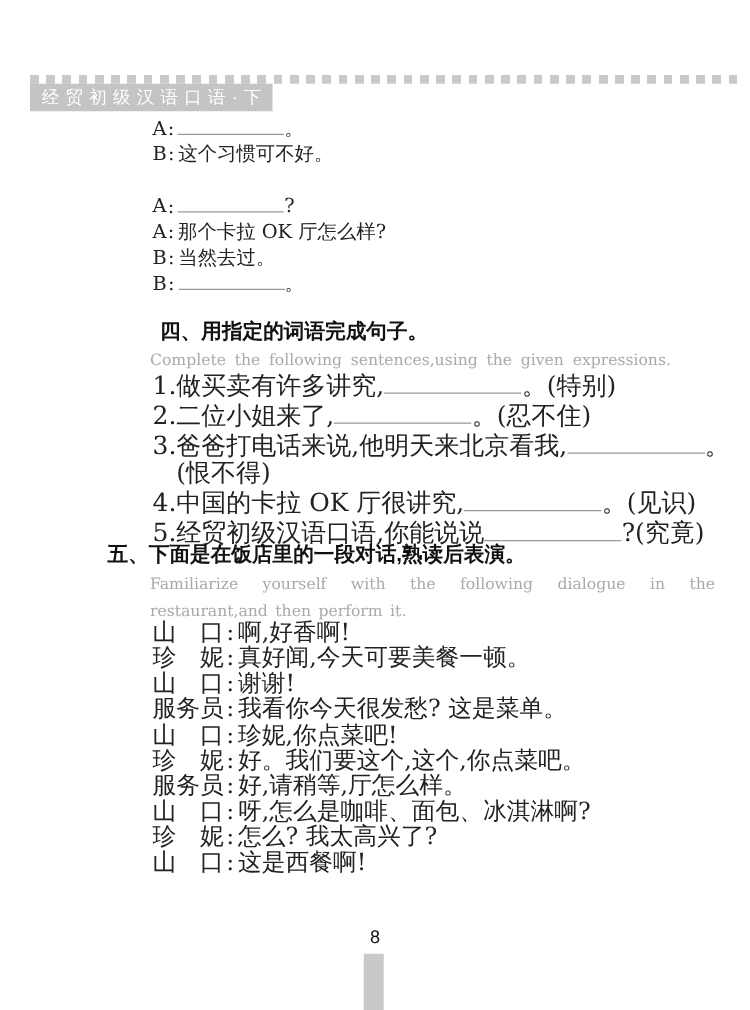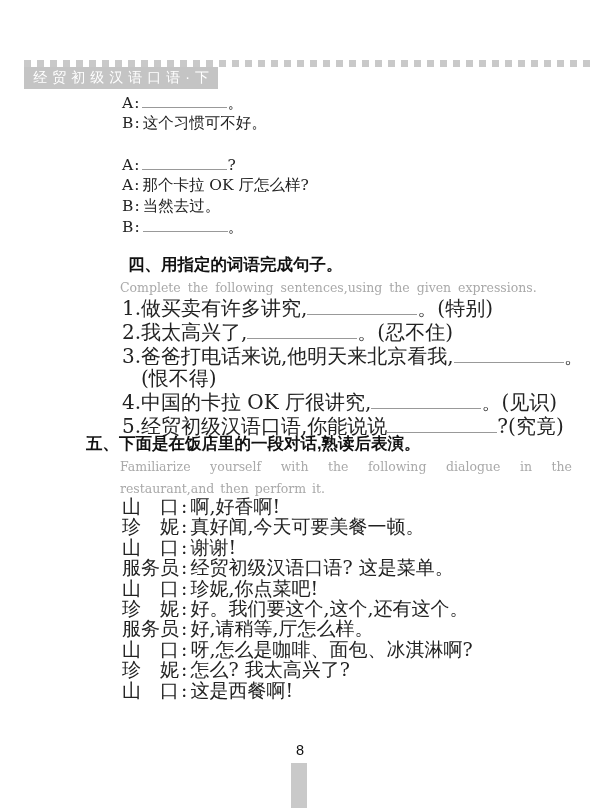--- a/index.html
+++ b/index.html
@@ -90,36 +90,36 @@
     <div><span>A</span><span class="colon">:</span><span class="blank"></span><span>?</span></div>
     <div><span>A</span><span class="colon">:</span><span>那个卡拉 OK 厅怎么样?</span></div>
     <div><span>B</span><span class="colon">:</span><span>当然去过。</span></div>
     <div><span>B</span><span class="colon">:</span><span class="blank"></span><span>。</span></div>
   </div>
 
   <div class="sec-heading h4">四、用指定的词语完成句子。</div>
   <div class="en-note en4">Complete the following sentences,using the given expressions.</div>
   <div class="items">
     <div><span class="num">1.</span><span>做买卖有许多讲究,</span><span class="blank item-blank"></span><span>。</span><span>(特别)</span></div>
-    <div><span class="num">2.</span><span>我太高兴了,</span><span class="blank item-blank"></span><span>。</span><span>(忍不住)</span></div>
+    <div><span class="num">2.</span><span>二位小姐来了,</span><span class="blank item-blank"></span><span>。</span><span>(忍不住)</span></div>
     <div><span class="num">3.</span><span>爸爸打电话来说,他明天来北京看我,</span><span class="blank item-blank"></span><span>。</span></div>
     <div class="indent">(恨不得)</div>
     <div><span class="num">4.</span><span>中国的卡拉 OK 厅很讲究,</span><span class="blank item-blank"></span><span>。</span><span>(见识)</span></div>
     <div><span class="num">5.</span><span>经贸初级汉语口语,你能说说</span><span class="blank item-blank"></span><span>?</span><span>(究竟)</span></div>
   </div>
 
   <div class="sec-heading h5">五、下面是在饭店里的一段对话,熟读后表演。</div>
   <div class="en-note en5">Familiarize yourself with the following dialogue in the restaurant,and then perform it.</div>
   <div class="dialogue">
     <div><span class="speaker">山　口</span><span class="colon">:</span><span>啊,好香啊!</span></div>
     <div><span class="speaker">珍　妮</span><span class="colon">:</span><span>真好闻,今天可要美餐一顿。</span></div>
     <div><span class="speaker">山　口</span><span class="colon">:</span><span>谢谢!</span></div>
-    <div><span class="speaker">服务员</span><span class="colon">:</span><span>经贸初级汉语口语? 这是菜单。</span></div>
+    <div><span class="speaker">服务员</span><span class="colon">:</span><span>我看你今天很发愁? 这是菜单。</span></div>
     <div><span class="speaker">山　口</span><span class="colon">:</span><span>珍妮,你点菜吧!</span></div>
-    <div><span class="speaker">珍　妮</span><span class="colon">:</span><span>好。我们要这个,这个,还有这个。</span></div>
+    <div><span class="speaker">珍　妮</span><span class="colon">:</span><span>好。我们要这个,这个,你点菜吧。</span></div>
     <div><span class="speaker">服务员</span><span class="colon">:</span><span>好,请稍等,厅怎么样。</span></div>
     <div><span class="speaker">山　口</span><span class="colon">:</span><span>呀,怎么是咖啡、面包、冰淇淋啊?</span></div>
     <div><span class="speaker">珍　妮</span><span class="colon">:</span><span>怎么? 我太高兴了?</span></div>
     <div><span class="speaker">山　口</span><span class="colon">:</span><span>这是西餐啊!</span></div>
   </div>
 
   <div class="page-num">8</div>
   <div class="page-marker"></div>
 
 </div>

